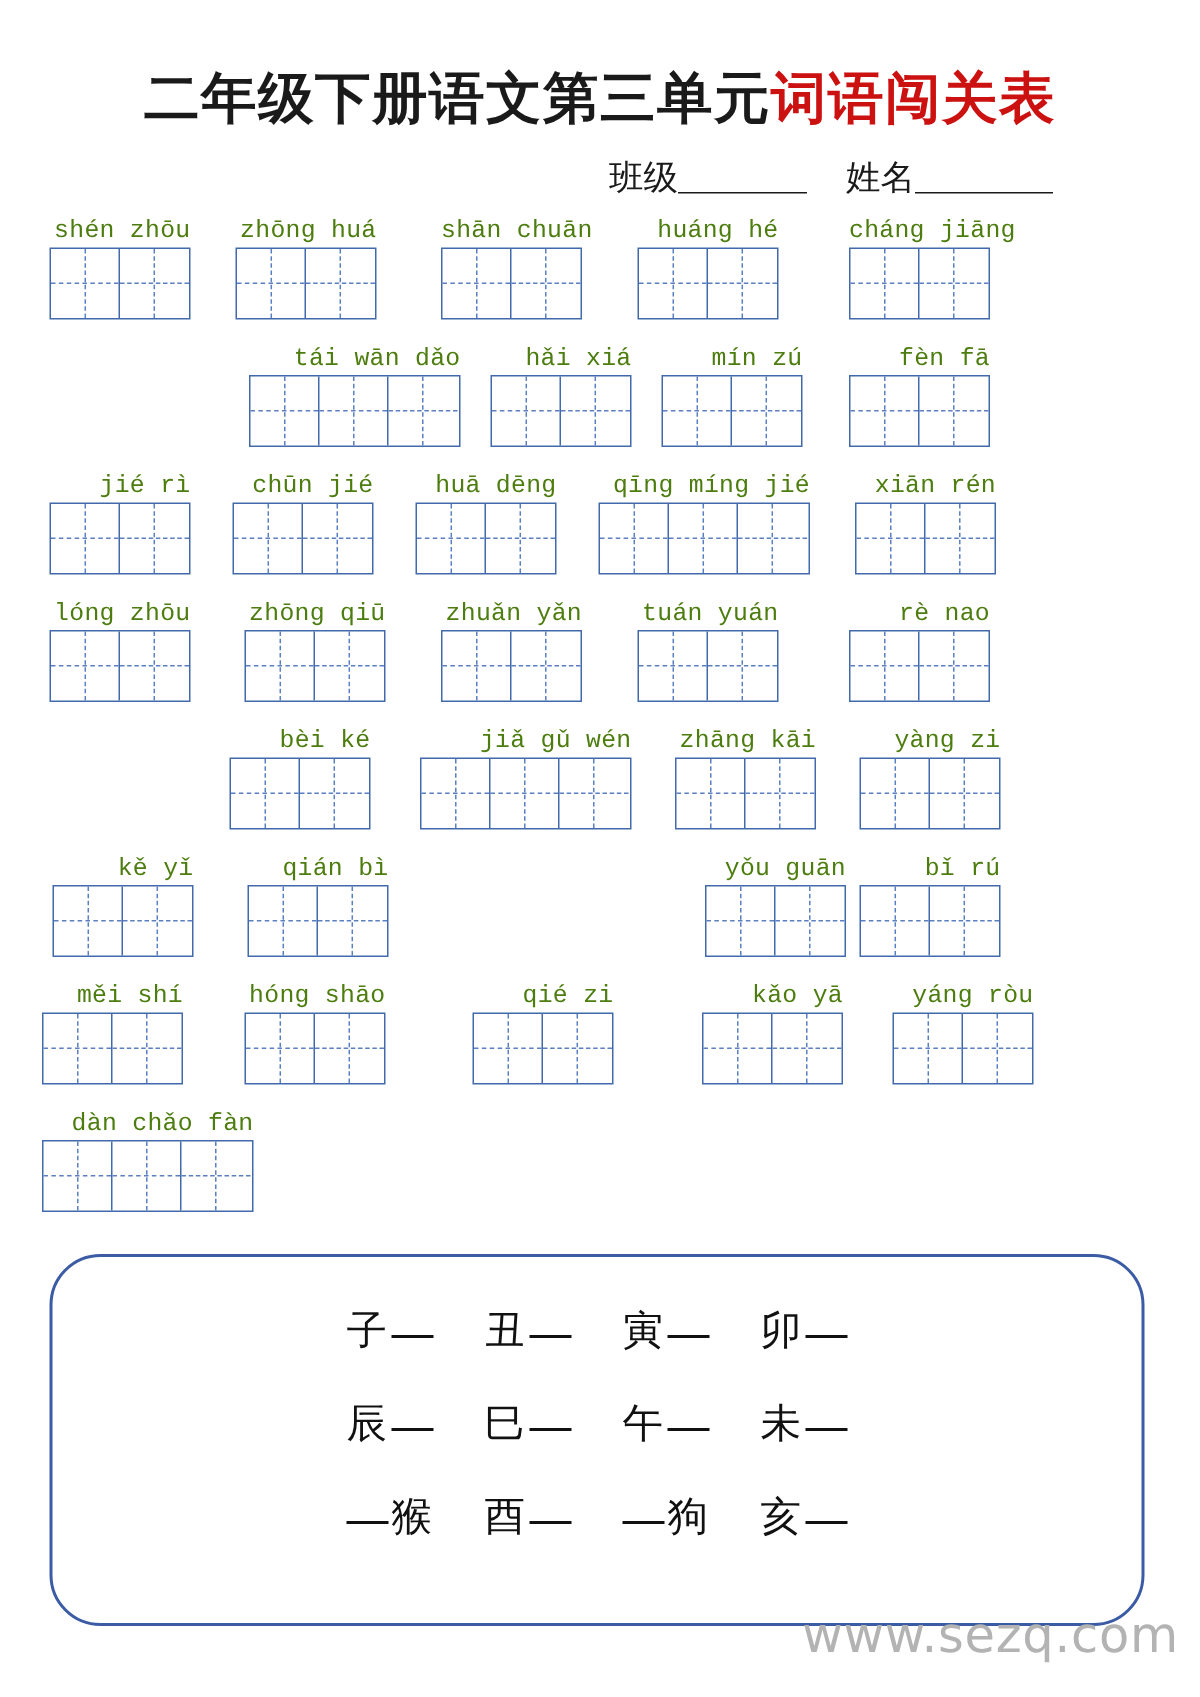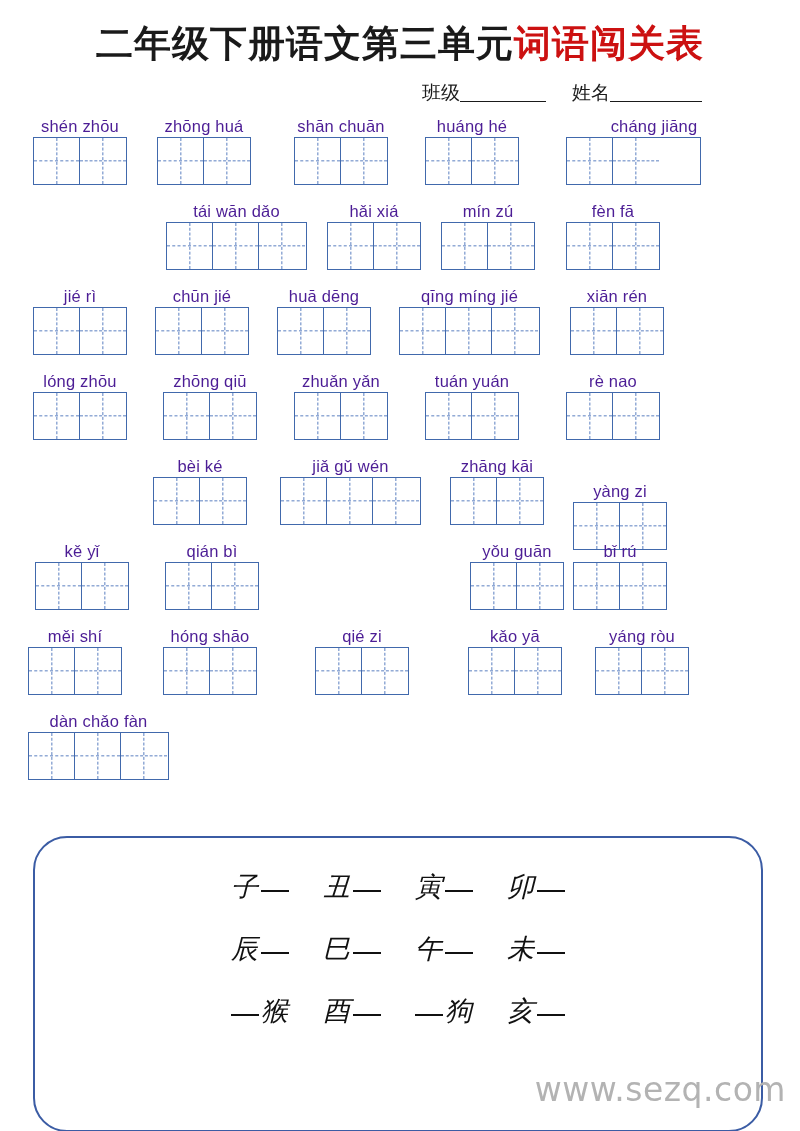--- a/index.html
+++ b/index.html
@@ -10,40 +10,40 @@
   body {
     width: 800px;
     height: 1131px;
     position: relative;
     font-family: "Liberation Sans", "DejaVu Sans", sans-serif;
     overflow: hidden;
   }
 
   
   .header {
-    padding-top: 23px;
+    padding-top: 46px;
   }
   .title {
     text-align: center;
     font-family: "Liberation Serif", "DejaVu Serif", serif;
     font-weight: bold;
     font-size: 37px;
     letter-spacing: 1px;
     line-height: 1.15;
     white-space: nowrap;
   }
   .title .t-black { color: #1a1a1a; }
   .title .t-red   { color: #cc1111; }
 
   .id-line {
     margin-top: 14px;
     padding-right: 72px;
     text-align: right;
     font-family: "Liberation Serif", "DejaVu Serif", serif;
-    font-size: 19px;
+    font-size: 23px;
     color: #1a1a1a;
     white-space: nowrap;
   }
   .id-line .fld { margin-right: 26px; }
   .id-line .blank {
     display: inline-block;
     border-bottom: 1.6px solid #1a1a1a;
     vertical-align: -3px;
   }
   .id-line .blank.w1 { width: 86px; }
@@ -56,26 +56,26 @@
   }
   .word-row {
     position: relative;
     height: 85px;
   }
   .word-group {
     position: absolute;
     top: 0;
   }
   .pinyin {
-    font-family: Liberation Sans, sans-serif;
+    font-family: Liberation Mono, monospace;
     font-size: 16.5px;
-    color: #4c1d95;
+    color: #4d7c0f;
     line-height: 20px;
     height: 21px;
-    text-align: center;
+    text-align: right;
     white-space: nowrap;
     letter-spacing: 0.2px;
   }
   .pinyin span { display: inline-block; }
   .grid {
     display: flex;
     border: 1.4px solid #4169ac;
     box-sizing: content-box;
     background: #ffffff;
   }
@@ -111,26 +111,25 @@
     border-top: 1.3px dashed #5b7fc0;
     transform: translateY(-0.65px);
   }
 
   
   .branch-panel {
     position: absolute;
     left: 33px;
     top: 836px;
     width: 730px;
-    height: 296px;
+    height: 248px;
     border: 2px solid #3b5ca4;
     border-radius: 34px;
     box-sizing: border-box;
     background: transparent;
-    font-style: italic;
   }
   .branch-inner {
     padding-top: 36px;
   }
   .branch-row {
     font-family: "Liberation Serif", "DejaVu Serif", serif;
     font-size: 27px;
     color: #111111;
     text-align: center;
     line-height: 1;
@@ -199,21 +198,21 @@
         </div>
       </div>
       <div class="word-group" style="left: 425px;">
         <div class="pinyin" style="width: 94px;"><span>huáng</span> <span>hé</span></div>
         <div class="grid">
           <div class="cell"></div>
           <div class="cell"></div>
         </div>
       </div>
       <div class="word-group" style="left: 566px;">
-        <div class="pinyin" style="width: 94px; margin-left: 41px;"><span>cháng</span> <span>jiāng</span></div>
+        <div class="pinyin" style="width: 94px;"><span>cháng</span> <span>jiāng</span></div>
         <div class="grid">
           <div class="cell"></div>
           <div class="cell"></div>
         </div>
       </div>
     </div>
     <div class="word-row">
       <div class="word-group" style="left: 166px;">
         <div class="pinyin" style="width: 141px;"><span>tái</span> <span>wān</span> <span>dǎo</span></div>
         <div class="grid">
@@ -335,21 +334,21 @@
           <div class="cell"></div>
         </div>
       </div>
       <div class="word-group" style="left: 450px;">
         <div class="pinyin" style="width: 94px;"><span>zhāng</span> <span>kāi</span></div>
         <div class="grid">
           <div class="cell"></div>
           <div class="cell"></div>
         </div>
       </div>
-      <div class="word-group" style="left: 573px; margin-top: 25px;">
+      <div class="word-group" style="left: 573px;">
         <div class="pinyin" style="width: 94px;"><span>yàng</span> <span>zi</span></div>
         <div class="grid">
           <div class="cell"></div>
           <div class="cell"></div>
         </div>
       </div>
     </div>
     <div class="word-row">
       <div class="word-group" style="left: 35px;">
         <div class="pinyin" style="width: 94px;"><span>kě</span> <span>yǐ</span></div>

